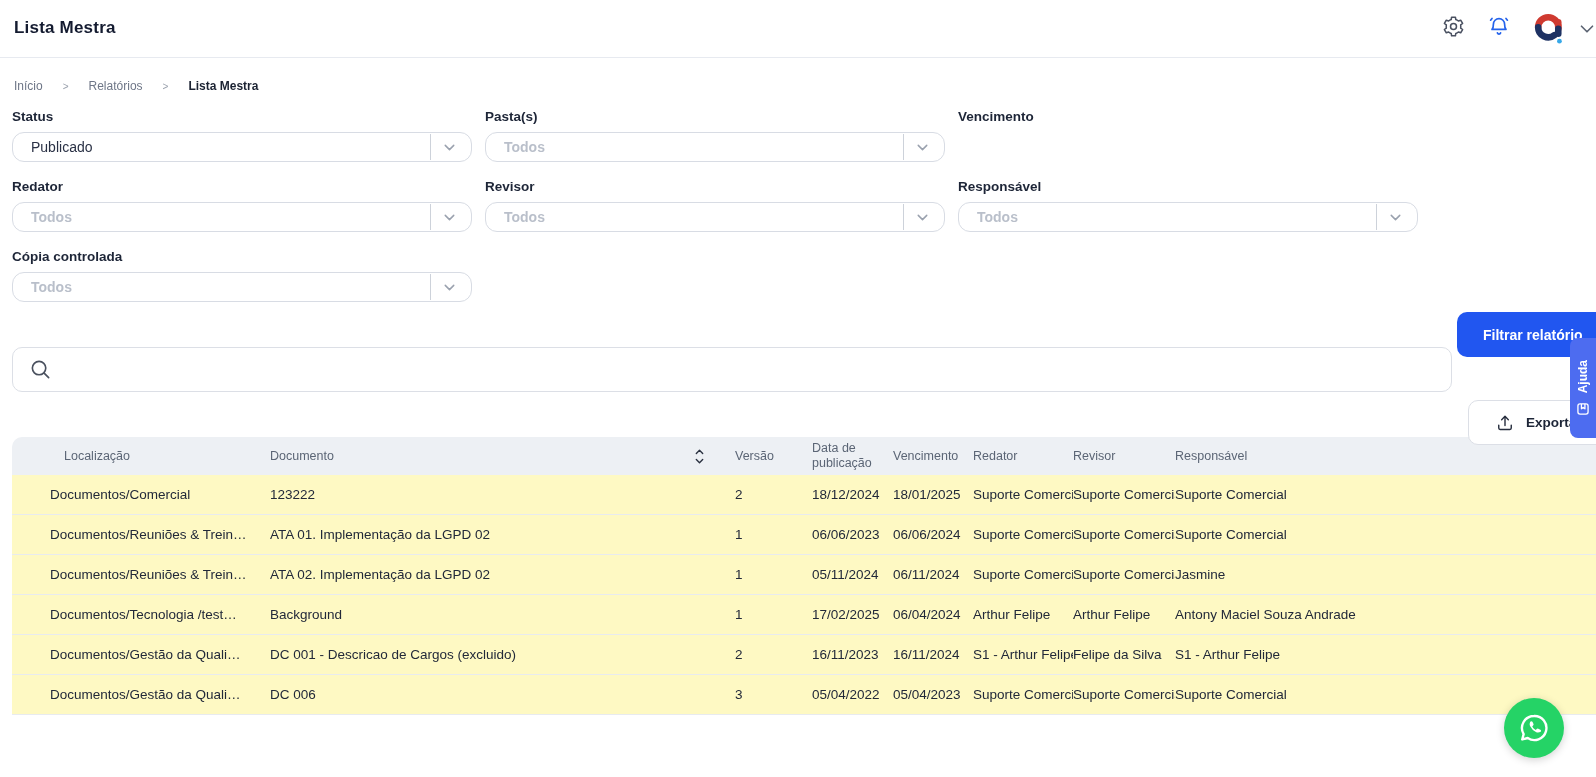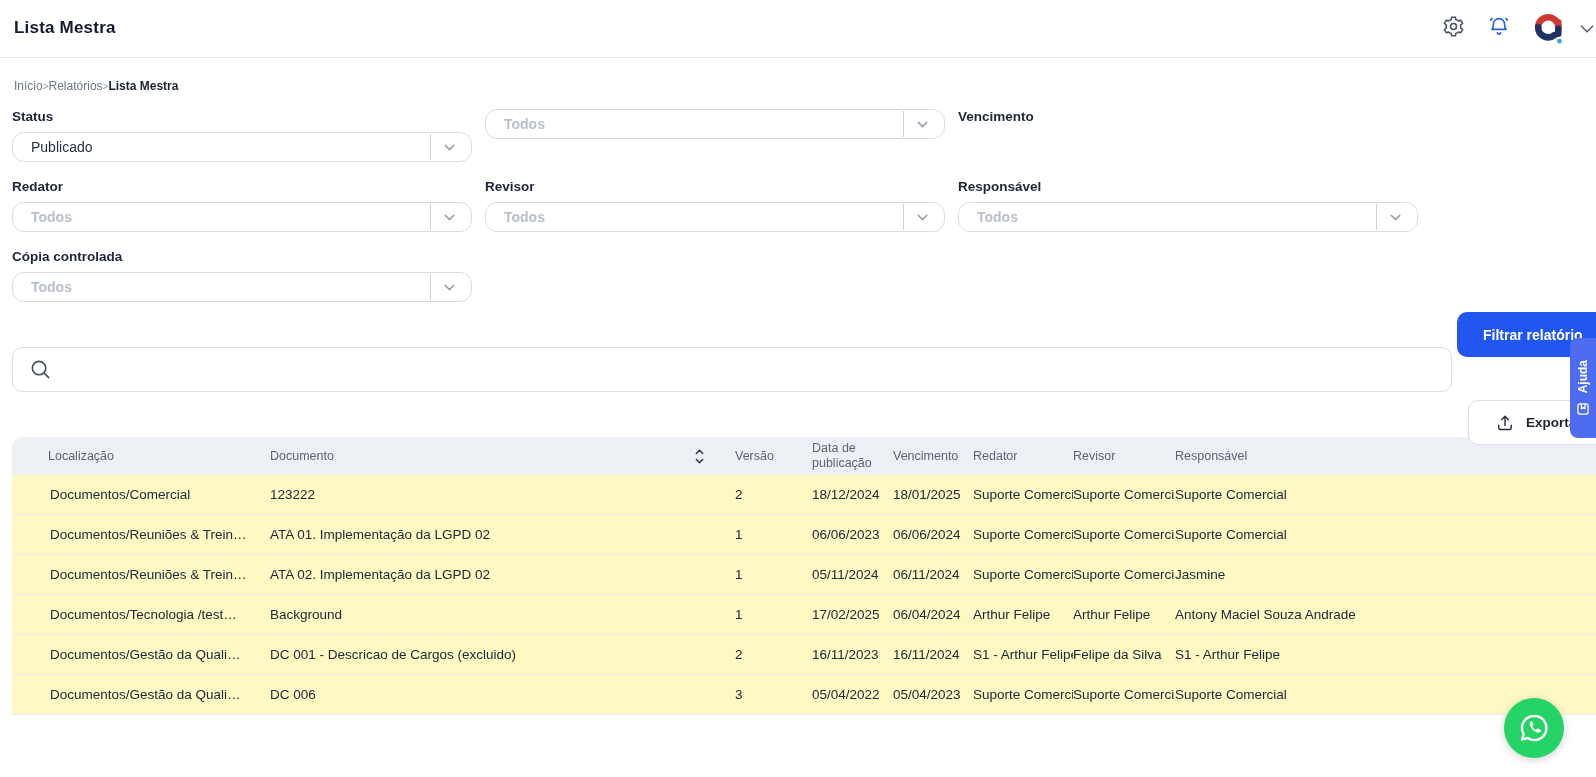--- a/index.html
+++ b/index.html
@@ -9,21 +9,21 @@
   
   .topbar{position:relative;height:57px;border-bottom:1px solid #e7eaf0;background:#fff;}
   .topbar-title{position:absolute;left:14px;top:18px;font-size:17px;font-weight:bold;color:#141b30;letter-spacing:.2px;}
   .tb-icon{position:absolute;top:13px;width:26px;height:26px;display:flex;align-items:center;justify-content:center;cursor:pointer;}
   .tb-gear{left:1440px;}
   .tb-bell{left:1486px;}
   .tb-logo{left:1532px;top:9px;width:34px;height:38px;}
   .tb-chev{left:1574px;top:16px;}
 
   
-  .crumbs{display:flex;align-items:center;gap:0;margin:21px 0 0 14px;font-size:12px;color:#6e7687;}
+  .crumbs{display:flex;align-items:center;gap:20px;margin:21px 0 0 14px;font-size:12px;color:#6e7687;}
   .crumb{cursor:pointer;}
   .crumb-sep{font-size:10px;color:#9aa1ad;}
   .crumb-current{font-weight:bold;color:#1b2232;}
 
   
   .filters{display:grid;grid-template-columns:460px 460px 460px;column-gap:13px;row-gap:17px;
            margin:16px 0 0 12px;width:1406px;}
   .flabel{font-size:13.5px;font-weight:bold;color:#1d2537;margin-bottom:8px;}
   .select{position:relative;height:30px;border:1px solid #d8dce4;border-radius:12px;background:#fff;
           display:flex;align-items:center;padding:0 13px 0 18px;box-sizing:border-box;cursor:pointer;}
@@ -54,21 +54,21 @@
   .btn-export{position:absolute;left:1468px;top:400px;width:172px;height:45px;box-sizing:border-box;
               background:#fff;border:1px solid #dcdfe6;border-radius:10px;display:flex;align-items:center;
               gap:11px;padding:0 0 0 26px;font-size:13.5px;font-weight:bold;color:#1d2537;cursor:pointer;
               font-family:"Liberation Sans",sans-serif;}
 
   
   .tablewrap{margin:45px 0 0 12px;width:1584px;}
   table{width:100%;border-collapse:collapse;table-layout:fixed;}
   thead th{background:#edf0f4;color:#5b6575;font-size:12.5px;font-weight:normal;text-align:left;
            height:38px;vertical-align:middle;padding:0 12px 0 0;line-height:15px;}
-  thead th:first-child{padding-left:36px;border-top-left-radius:10px;}
+  thead th:first-child{padding-left:52px;border-top-left-radius:10px;}
   thead th:last-child{border-top-right-radius:0;}
   tbody td{height:39px;border-bottom:1px solid #e8ebef;font-size:13.5px;color:#222939;
            padding:0 12px 0 0;white-space:nowrap;overflow:hidden;vertical-align:middle;}
   tbody td:first-child{padding-left:38px;}
   tbody tr{cursor:pointer;background:#fef9c3;}
   .th-doc{position:relative;}
   .sort-ico{position:absolute;right:30px;top:11px;cursor:pointer;}
 
   
   .whatsapp{position:absolute;left:1504px;top:698px;width:60px;height:60px;border-radius:50%;
@@ -133,20 +133,21 @@
         <span class="sel-sep"></span>
         <span class="icon-btn">
           <svg width="17" height="17" viewBox="0 0 24 24" fill="none" stroke="#9aa1ae" stroke-width="2.1" stroke-linecap="round" stroke-linejoin="round">
               <polyline points="6 9 12 15 18 9"></polyline>
             </svg>
         </span>
       </div>
     </div>
 
     <div class="field">
+      <div class="flabel">Pasta(s)</div>
       <div class="select">
         <span class="sel-text sel-placeholder">Todos</span>
         <span class="sel-sep"></span>
         <span class="icon-btn">
           <svg width="17" height="17" viewBox="0 0 24 24" fill="none" stroke="#9aa1ae" stroke-width="2.1" stroke-linecap="round" stroke-linejoin="round">
               <polyline points="6 9 12 15 18 9"></polyline>
             </svg>
         </span>
       </div>
     </div>

